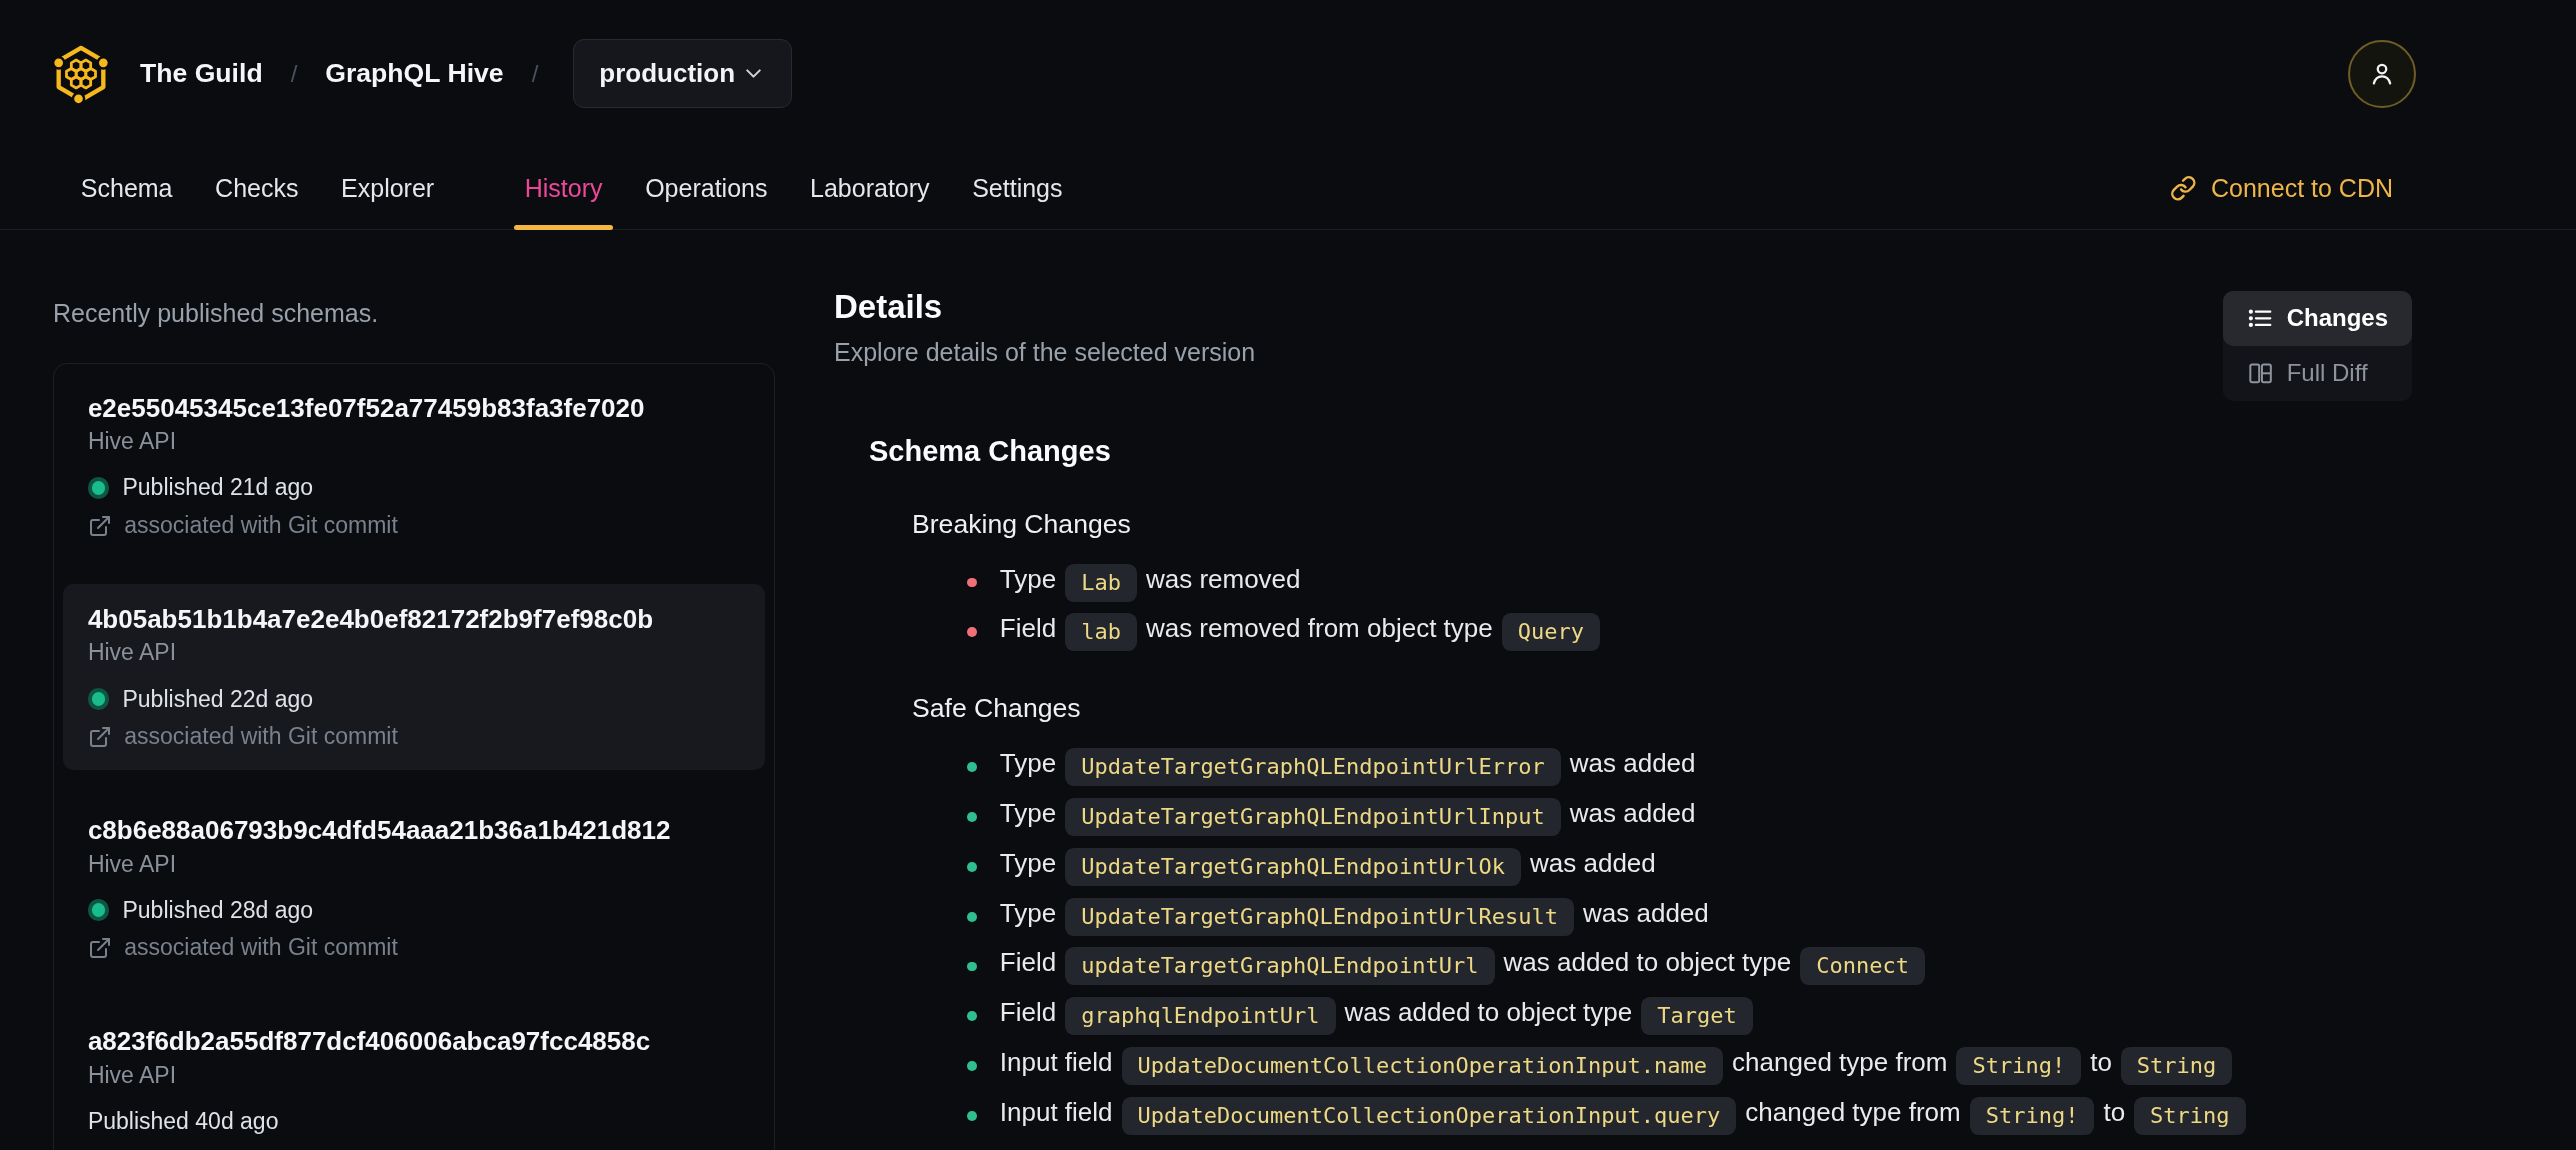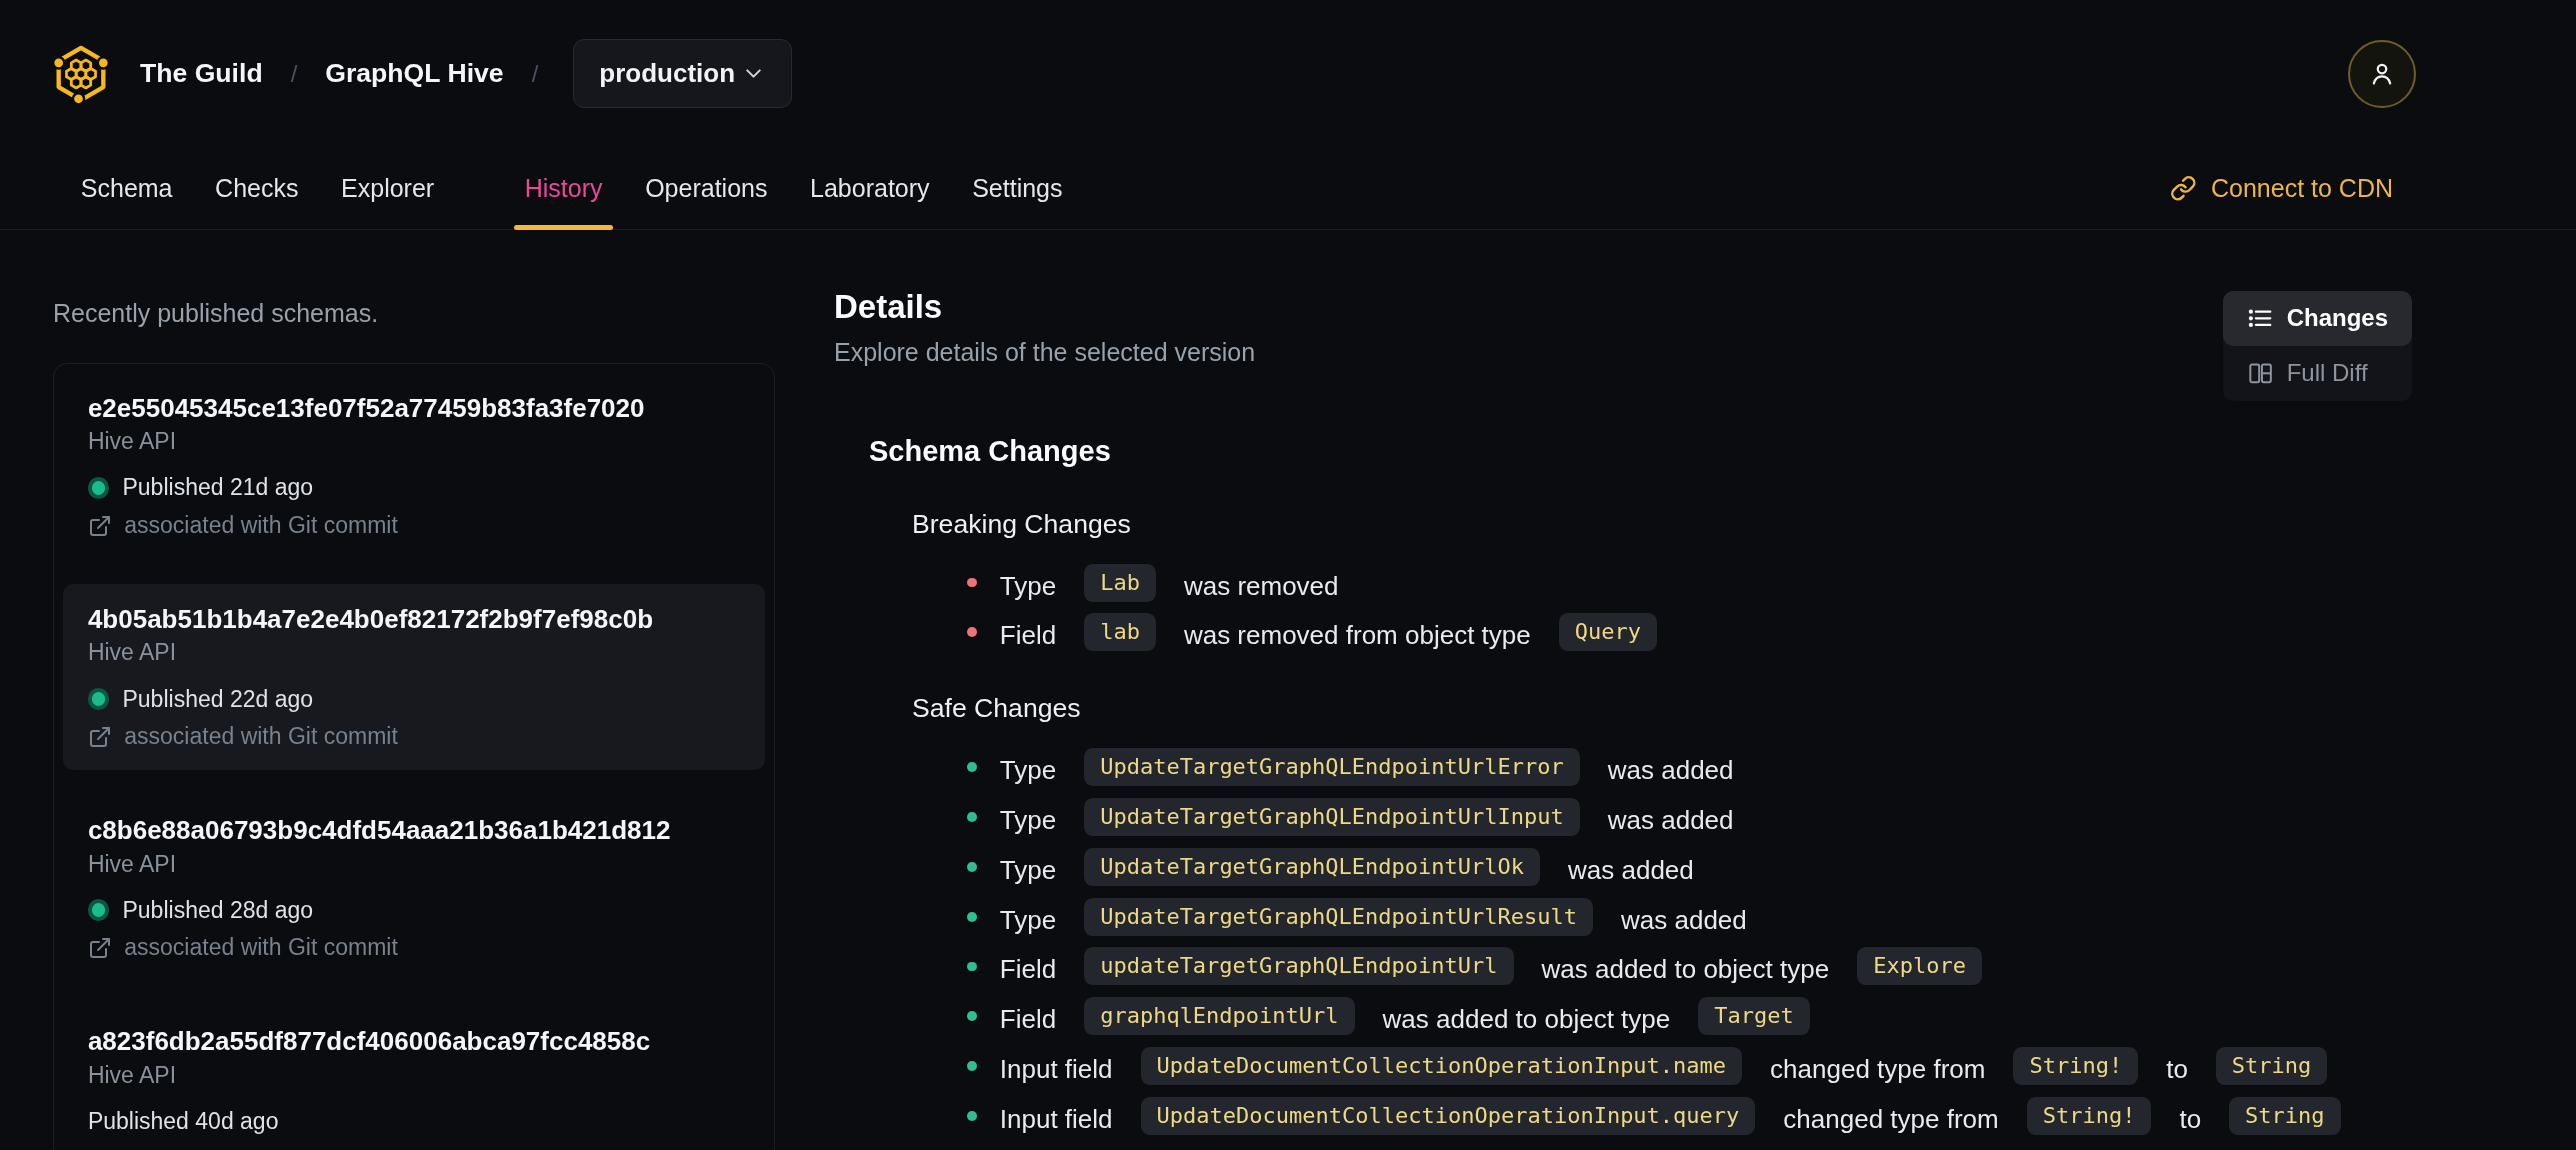--- a/index.html
+++ b/index.html
@@ -51,21 +51,21 @@
 
   .schema-changes{margin-left:35px;margin-top:34px;}
   .sc-title{font-size:29px;font-weight:700;color:#fafbfc;}
   .change-group{margin-left:43px;margin-top:41px;}
   .cg-title{font-size:26.6px;color:#eef0f2;}
   .change-list{list-style:none;margin:23px 0 0 0;padding:0 0 0 55px;display:flex;flex-direction:column;gap:9.8px;}
   .change-row{display:flex;align-items:center;min-height:40px;}
   .bullet{width:9.8px;height:9.8px;border-radius:50%;margin-right:23px;flex:none;}
   .breaking .bullet{background:#ef7177;}
   .safe .bullet{background:#2fbf8f;}
-  .row-segs{display:flex;align-items:flex-end;gap:28px;font-size:26px;color:#e8eaee;flex-wrap:nowrap;}
+  .row-segs{display:flex;align-items:flex-start;gap:9px;font-size:26px;color:#e8eaee;flex-wrap:nowrap;}
   .chip{font-family:"DejaVu Sans Mono",monospace;font-size:22px;color:#edd985;background:#24262d;
         border-radius:8.9px;padding:8px 16px;line-height:1;white-space:nowrap;}
 
   svg{display:block;}
 </style>
 </head>
 <body>
 
 <div class="page">
 
@@ -310,21 +310,21 @@
                   <span class="chip">UpdateTargetGraphQLEndpointUrlResult</span>
                   <span class="seg-text">was added</span>
                 </span>
             </li>
             <li class="change-row">
               <span class="bullet"></span>
               <span class="row-segs">
                   <span class="seg-text">Field</span>
                   <span class="chip">updateTargetGraphQLEndpointUrl</span>
                   <span class="seg-text">was added to object type</span>
-                  <span class="chip">Explore</span>
+                  <span class="chip">Connect</span>
                 </span>
             </li>
             <li class="change-row">
               <span class="bullet"></span>
               <span class="row-segs">
                   <span class="seg-text">Field</span>
                   <span class="chip">graphqlEndpointUrl</span>
                   <span class="seg-text">was added to object type</span>
                   <span class="chip">Target</span>
                 </span>

